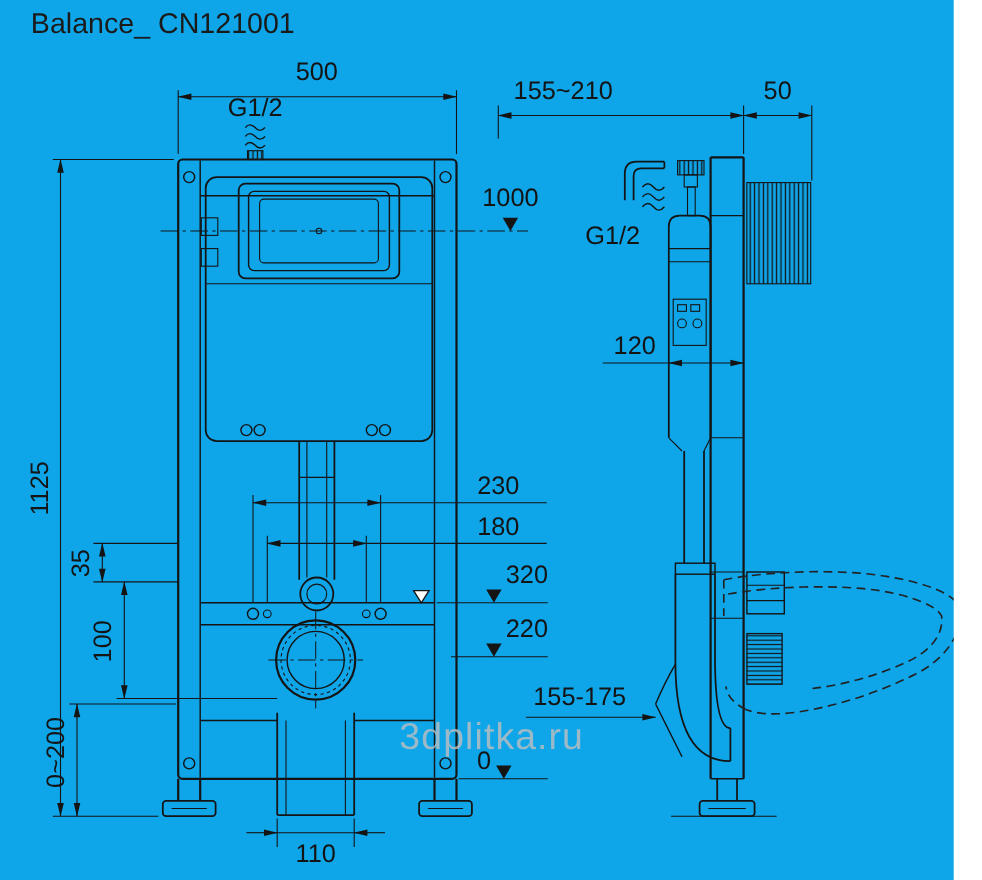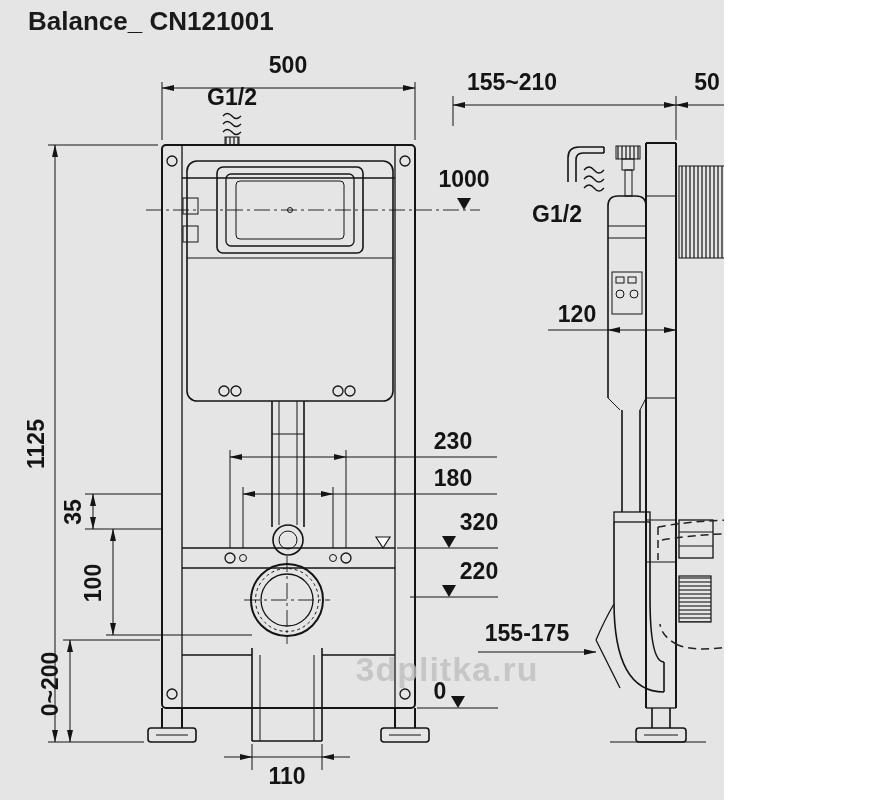--- a/index.html
+++ b/index.html
@@ -1,17 +1,17 @@
 <!DOCTYPE html>
 <html><head>
 <meta charset="utf-8">
 <style>
   html,body{margin:0;padding:0;background:#fff;}
-  .page{position:relative;width:724px;height:800px;background:#e5e5e5;overflow:hidden;
-        font-family:"Liberation Sans",sans-serif;font-weight:bold;}
+  .page{position:relative;width:867px;height:800px;background:#0ea5e9;overflow:hidden;
+        font-family:"Liberation Sans",sans-serif;}
   svg{display:block;}
   text{font-family:"Liberation Sans",sans-serif;font-size:23px;fill:#141414;}
   .title-t{font-size:26px;fill:#1a1a1a;}
   .wm{font-size:34px;fill:#bfbfbf;opacity:.8;letter-spacing:1px;}
   .s2{stroke:#141414;stroke-width:2;fill:none;stroke-linejoin:round;}
   .s16{stroke:#141414;stroke-width:1.6;fill:none;stroke-linejoin:round;}
   .s13{stroke:#141414;stroke-width:1.3;fill:none;}
   .s1{stroke:#141414;stroke-width:1;fill:none;}
   .dim{stroke:#141414;stroke-width:1;fill:none;}
   .cl{stroke:#141414;stroke-width:.9;fill:none;stroke-dasharray:16 4 3 4;}

